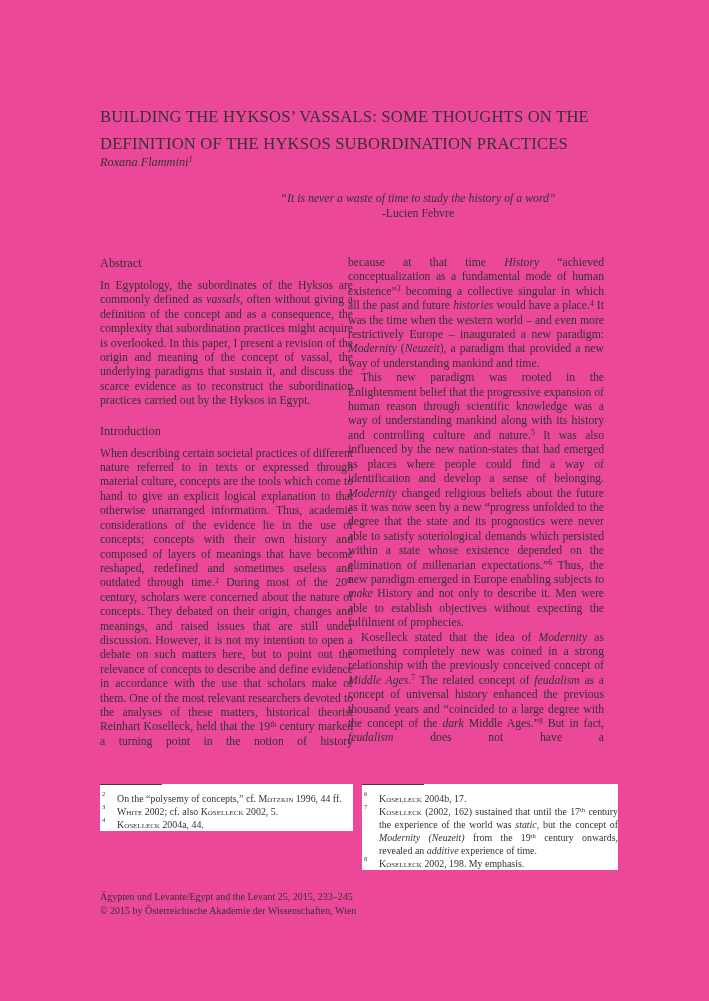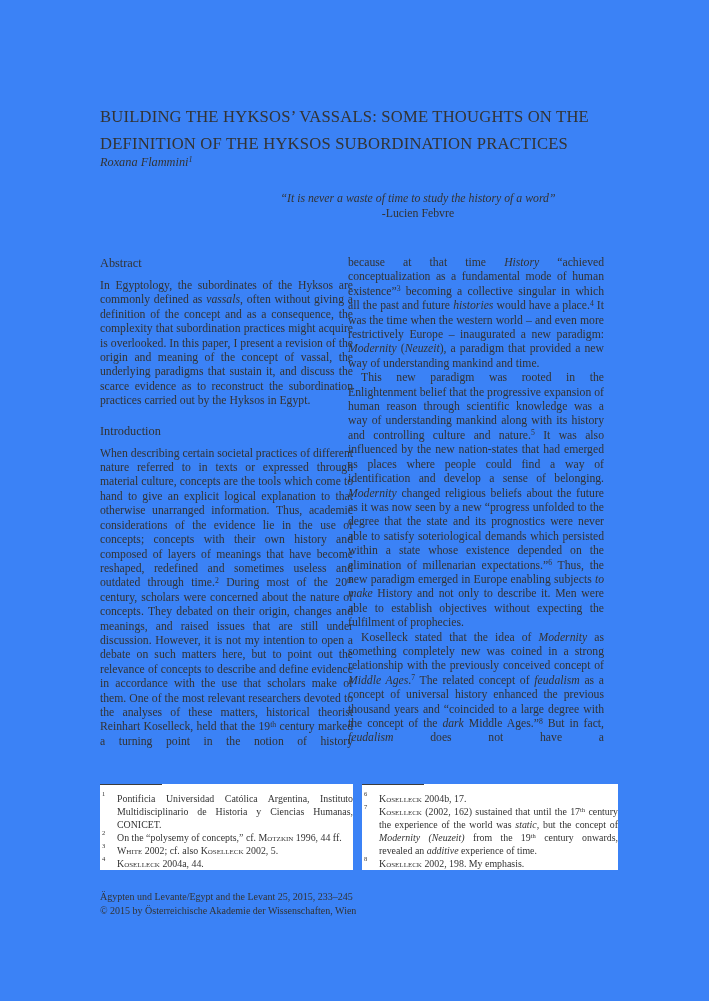--- a/index.html
+++ b/index.html
@@ -1,17 +1,17 @@
 <!DOCTYPE html>
 <html lang="en"><head>
 <meta charset="utf-8">
 <style>
   html,body { margin:0; padding:0; background:#ffffff; }
   .page {
-    position:relative; width:709px; height:1001px; background:#3b82f6;
+    position:relative; width:709px; height:1001px; background:#ec4899;
     font-family:"Liberation Serif","DejaVu Serif",serif; color:#333333;
     overflow:hidden;
   }
   .title {
     position:absolute; left:100px; top:103px; width:517px;
     font-size:16.6px; line-height:27px; font-weight:normal;
     letter-spacing:0.2px; margin:0;
   }
   .author {
     position:absolute; left:100px; top:155px;
@@ -80,21 +80,20 @@
   </div>
 
   <div class="col col-right">
     <p><span>because at that time </span><i>History</i><span> “achieved conceptualization as a fundamental mode of human existence”</span><sup>3</sup><span> becoming a collective singular in which all the past and future </span><i>histories</i><span> would have a place.</span><sup>4</sup><span> It was the time when the western world – and even more restrictively Europe – inaugurated a new paradigm: </span><i>Modernity</i><span> (</span><i>Neuzeit</i><span>), a paradigm that provided a new way of understanding mankind and time.</span></p>
     <p class="indent"><span>This new paradigm was rooted in the Enlightenment belief that the progressive expansion of human reason through scientific knowledge was a way of understanding mankind along with its history and controlling culture and nature.</span><sup>5</sup><span> It was also influenced by the new nation-states that had emerged as places where people could find a way of identification and develop a sense of belonging. </span><i>Modernity</i><span> changed religious beliefs about the future as it was now seen by a new “progress unfolded to the degree that the state and its prognostics were never able to satisfy soteriological demands which persisted within a state whose existence depended on the elimination of millenarian expectations.”</span><sup>6</sup><span> Thus, the new paradigm emerged in Europe enabling subjects </span><i>to make</i><span> History and not only to describe it. Men were able to establish objectives without expecting the fulfilment of prophecies.</span></p>
     <p class="indent cont"><span>Koselleck stated that the idea of </span><i>Modernity</i><span> as something completely new was coined in a strong relationship with the previously conceived concept of </span><i>Middle Ages</i><span>.</span><sup>7</sup><span> The related concept of </span><i>feudalism</i><span> as a concept of universal history enhanced the previous thousand years and “coincided to a large degree with the concept of the </span><i>dark</i><span> Middle Ages.”</span><sup>8</sup><span> But in fact, </span><i>feudalism</i><span> does not have a</span></p>
   </div>
 
   <div class="fnblock fnblock-left">
     <div class="fnrule"></div>
-    <p class="fn"><sup class="fnnum">1</sup><span><span>Pontificia Universidad Católica Argentina, Instituto Multidisciplinario de Historia y Ciencias Humanas, CONICET.</span></span></p>
     <p class="fn"><sup class="fnnum">2</sup><span><span>On the “polysemy of concepts,” cf. </span><span class="sc">Motzkin</span><span> 1996, 44 ff.</span></span></p>
     <p class="fn"><sup class="fnnum">3</sup><span><span class="sc">White</span><span> 2002; cf. also </span><span class="sc">Koselleck</span><span> 2002, 5.</span></span></p>
     <p class="fn"><sup class="fnnum">4</sup><span><span class="sc">Koselleck</span><span> 2004a, 44.</span></span></p>
   </div>
 
   <div class="fnblock fnblock-right">
     <div class="fnrule"></div>
     <p class="fn"><sup class="fnnum">6</sup><span><span class="sc">Koselleck</span><span> 2004b, 17.</span></span></p>
     <p class="fn"><sup class="fnnum">7</sup><span><span class="sc">Koselleck</span><span> (2002, 162) sustained that until the 17</span><sup>th</sup><span> century the experience of the world was </span><i>static</i><span>, but the concept of </span><i>Modernity (Neuzeit)</i><span> from the 19</span><sup>th</sup><span> century onwards, revealed an </span><i>additive</i><span> experience of time.</span></span></p>
     <p class="fn"><sup class="fnnum">8</sup><span><span class="sc">Koselleck</span><span> 2002, 198. My emphasis.</span></span></p>

